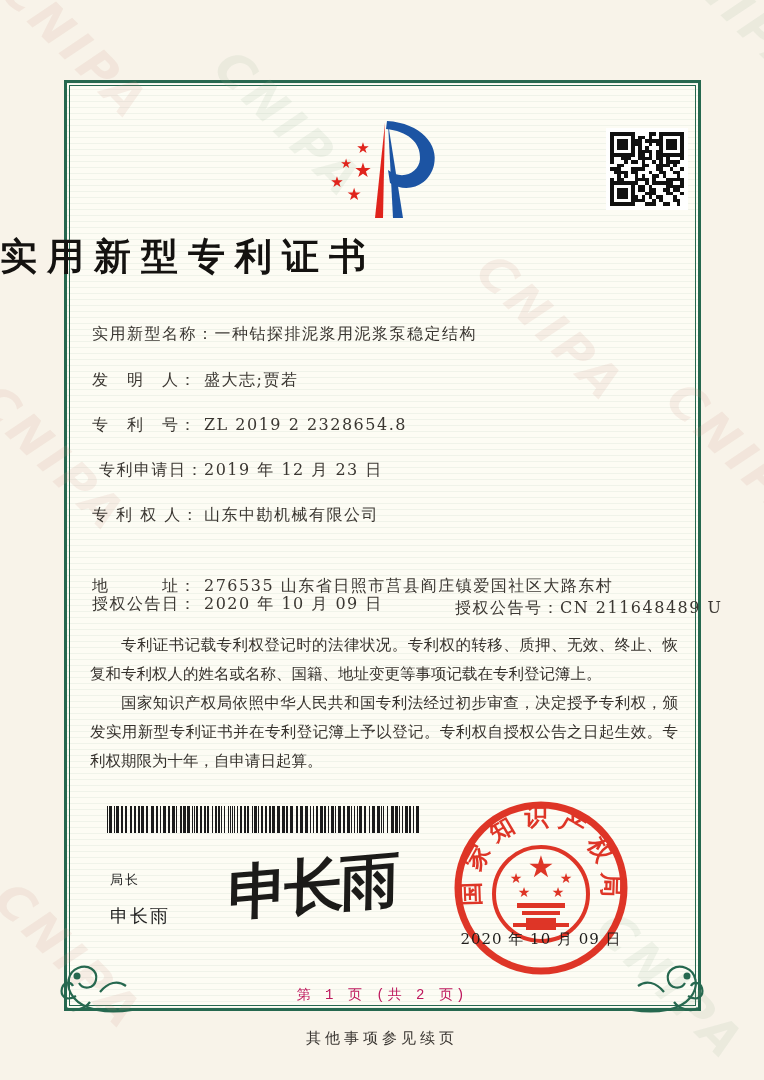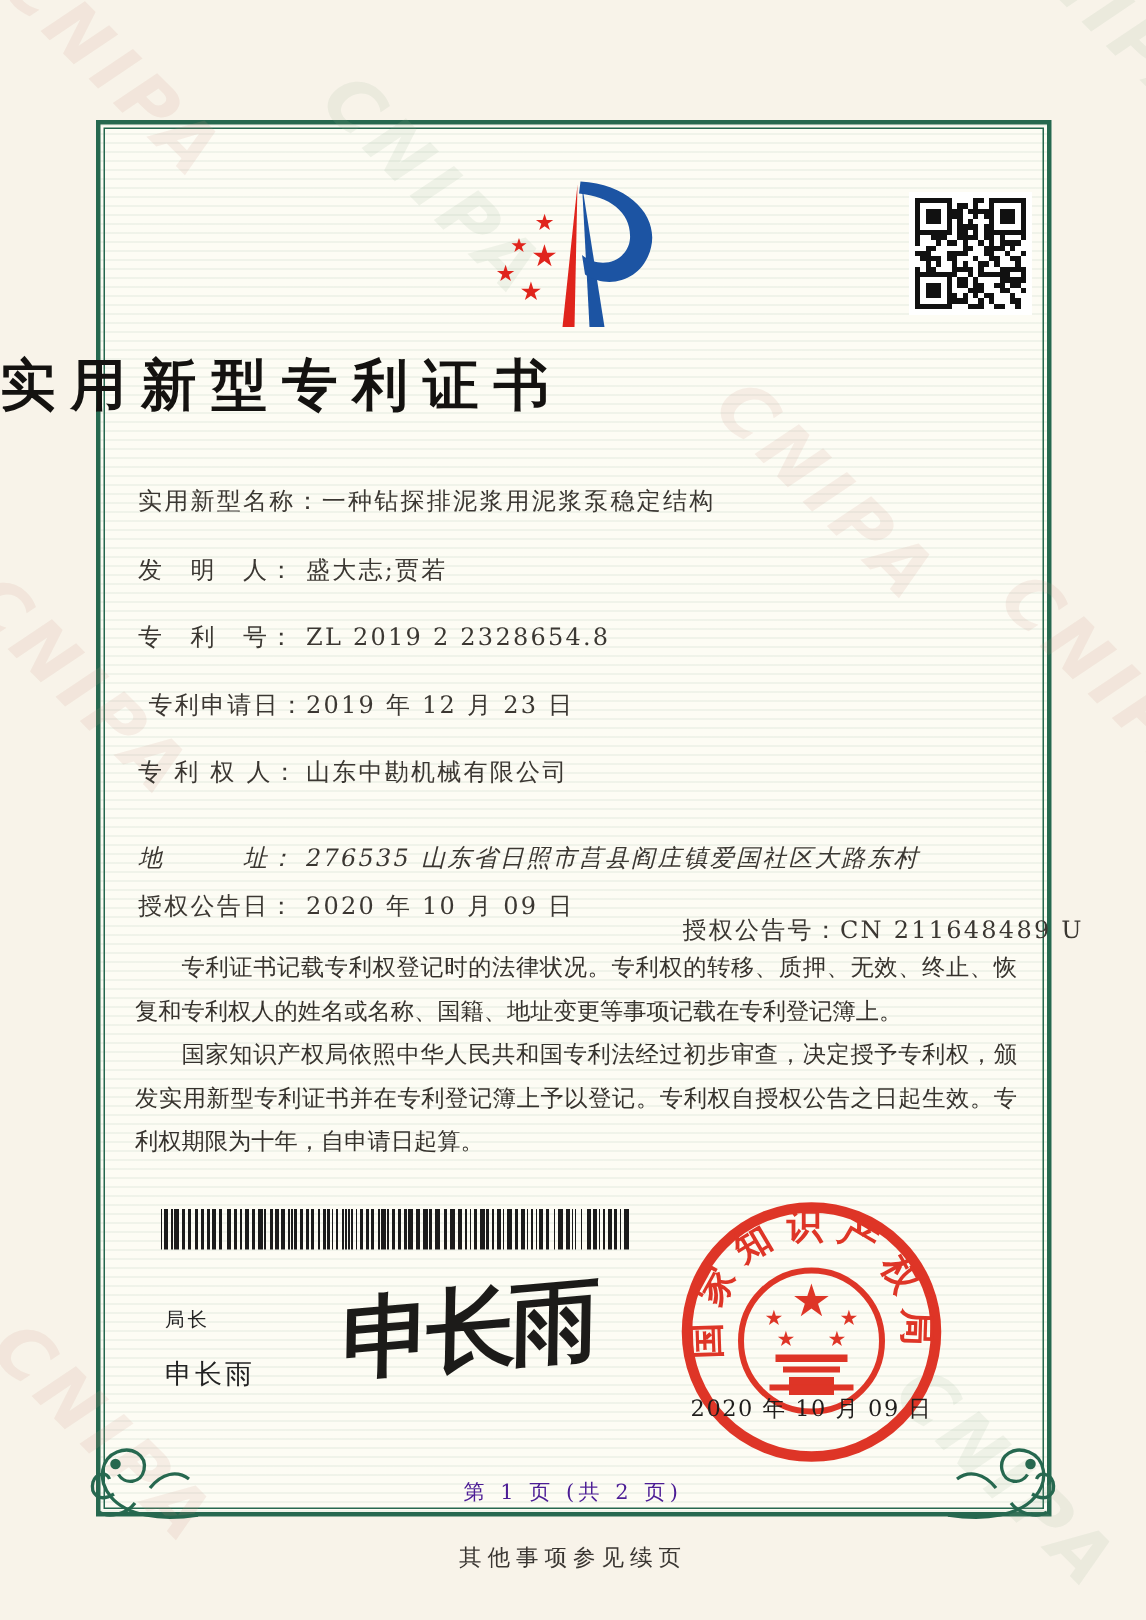--- a/index.html
+++ b/index.html
@@ -28,21 +28,21 @@
   .cert-no { position:absolute; left:92px; top:126px; font-size:16px; letter-spacing:3px; color:#3a3632; }
   .logo { position:absolute; left:323px; top:113px; width:128px; height:115px; }
   .qr { position:absolute; left:606px; top:128px; width:82px; height:82px; background:#fff; padding:4px; }
   .qr svg { width:100%; height:100%; }
   .title {
     position:absolute; left:0; right:0; top:232px; 
     font-size:37px; font-weight:bold; letter-spacing:10px; color:#141210;
   }
   .field { position:absolute; left:92px; font-size:16px; letter-spacing:1.5px; color:#3b3732; white-space:nowrap; }
   .field .lab { display:inline-block; min-width:112px; }
-  .grant-no-group { position:absolute; left:363px; top:16px;text-align:center; }
+  .grant-no-group { position:absolute; left:363px; top:4px;text-align:center; }
   .body-text {
     position:absolute; left:90px; top:631px; width:588px;
     font-size:15.5px; line-height:29px; text-align:justify; color:#36322d;
   }
   .body-text p { text-indent:2em; }
   .barcode { position:absolute; left:107px; top:806px; width:314px; height:27px; }
   .barcode svg { width:100%; height:100%; }
   .sig-title { position:absolute; left:110px; top:871px; font-size:13px; letter-spacing:2px; color:#232323;
     font-family:"DejaVu Sans","Liberation Sans",sans-serif; }
   .sig-name  { position:absolute; left:110px; top:904px; font-size:18px; letter-spacing:2px; color:#232323;
@@ -50,21 +50,21 @@
   .sig-script {
     position:absolute; left:228px; top:846px; width:190px; font-size:60px; font-weight:bold;
     color:#1c1b19; transform:rotate(-5deg) skewX(-6deg); letter-spacing:-4px; white-space:nowrap;
   }
   .seal { position:absolute; left:452px; top:799px; width:178px; height:178px; mix-blend-mode:multiply; opacity:0.95; }
   .seal svg { width:100%; height:100%; }
   .seal-date {
     position:absolute; left:448px; top:930px; width:186px; text-align:center;
     font-size:15px; letter-spacing:1px; color:#1f1d1b;
   }
-  .page-info { position:absolute; left:0; right:0; top:986px; text-align:center; font-size:14px; letter-spacing:3px; color:#4c1d95; }
+  .page-info { position:absolute; left:0; right:0; top:986px; text-align:center; font-size:14px; letter-spacing:3px; color:#be185d;font-family:Liberation Mono, monospace; }
   .flourish { position:absolute; width:78px; height:64px; z-index:3; }
   .flourish.bl { left:56px; top:952px; }
   .flourish.br { left:630px; top:952px; transform:scaleX(-1); }
   .continuation { position:absolute; left:0; right:0; top:1029px; text-align:center; font-size:15px; letter-spacing:4px; color:#3a3632; }
 </style>
 </head>
 <body>
 
 <div class="page">
 
@@ -360,21 +360,21 @@
     </div>
     <div class="field" style="top:415px;">
       <span class="lab">专　利　号：</span><span>ZL 2019 2 2328654.8</span>
     </div>
     <div class="field" style="top:460px;text-align:right;">
       <span class="lab">专利申请日：</span><span>2019 年 12 月 23 日</span>
     </div>
     <div class="field" style="top:505px;">
       <span class="lab">专 利 权 人：</span><span>山东中勘机械有限公司</span>
     </div>
-    <div class="field" style="top:562px;font-style:italic;">
+    <div class="field" style="top:576px;">
       <span class="lab">地　　　址：</span><span>276535  山东省日照市莒县阎庄镇爱国社区大路东村</span>
     </div>
     <div class="field" style="top:594px; width:586px;">
       <span class="lab">授权公告日：</span><span>2020 年 10 月 09 日</span>
       <span class="grant-no-group">
         <span>授权公告号：</span><span>CN 211648489 U</span>
       </span>
     </div>
 
     <div class="body-text">

